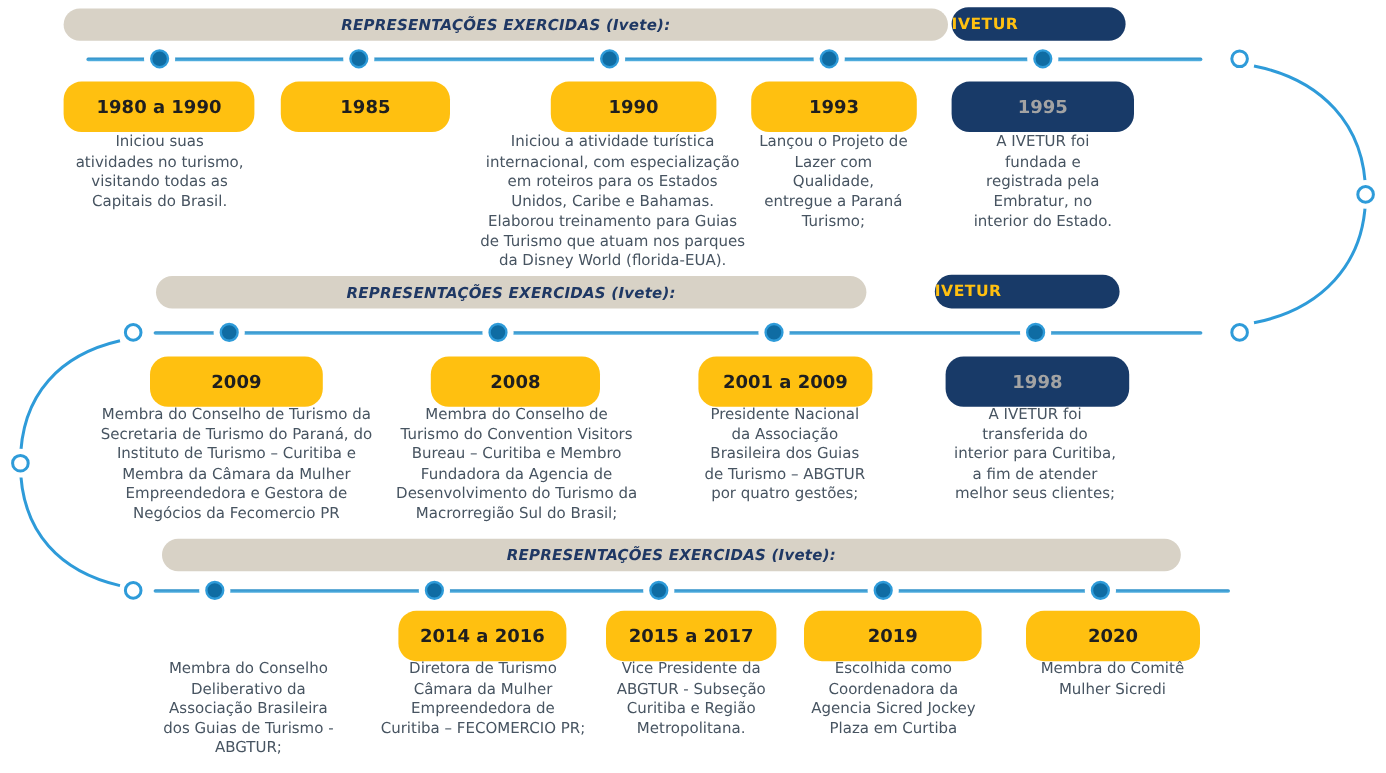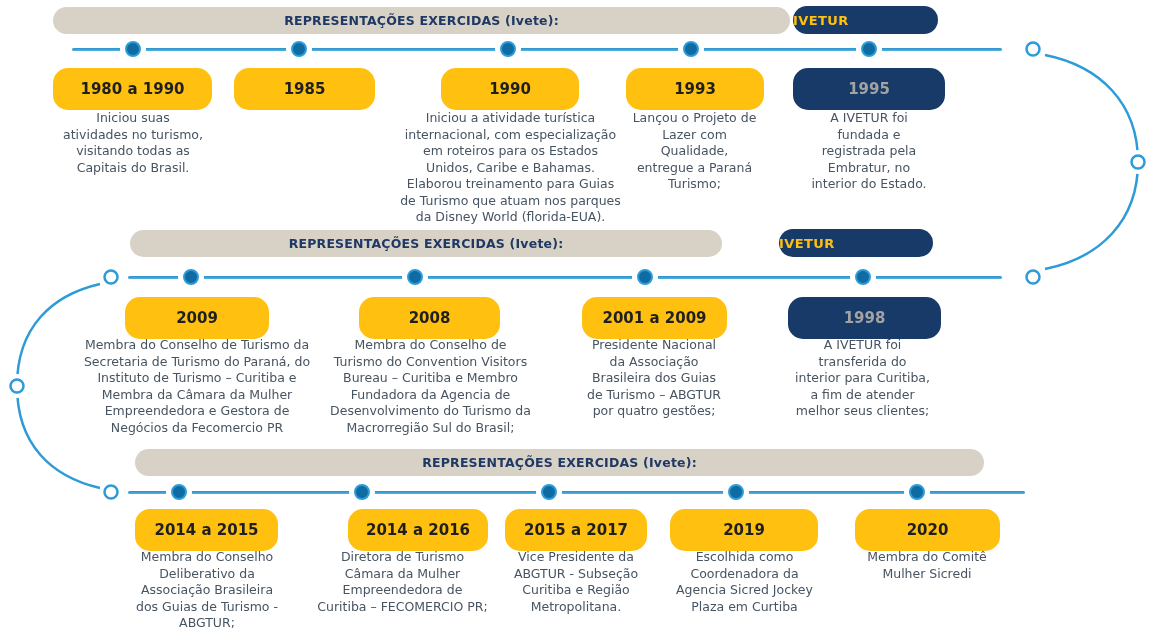--- a/index.html
+++ b/index.html
@@ -7,20 +7,21 @@
     position:relative;width:1155px;height:644px;background:#ffffff;overflow:hidden;
     font-family:"DejaVu Sans","Liberation Sans",sans-serif;
   }
   .abs{position:absolute;}
   
   .hdr-pill{
     background:#D8D2C6;border-radius:14px;height:27px;
     display:flex;align-items:center;justify-content:center;
     color:#1F3864;font-weight:bold;font-size:12.5px;letter-spacing:.2px;
     z-index:4;
+    font-style:italic;
   }
   
   .badge{
     background:#183A68;border-radius:14px;height:28px;
     display:flex;align-items:center;justify-content:flex-start;
     color:#FFC010;font-weight:bold;font-size:13px;letter-spacing:.4px;
     z-index:4;
   }
   
   .tl-line{height:3px;background:linear-gradient(#2E8FC8,#55B2E2);z-index:1;border-radius:2px;}
@@ -62,21 +63,21 @@
   <div class="abs tl-dot" style="left:500px;top:41px;"></div>
   <div class="abs tl-dot" style="left:683px;top:41px;"></div>
   <div class="abs tl-dot" style="left:861px;top:41px;"></div>
 
   <div class="abs year-pill gold" style="left:53px;top:68px;width:159px;">
     <span>1980 a 1990</span>
   </div>
   <div class="abs year-pill gold" style="left:234px;top:68px;width:141px;">
     <span>1985</span>
   </div>
-  <div class="abs year-pill gold" style="left:441px;top:68px;width:138px;">
+  <div class="abs year-pill gold" style="left:459px;top:68px;width:138px;">
     <span>1990</span>
   </div>
   <div class="abs year-pill gold" style="left:626px;top:68px;width:138px;">
     <span>1993</span>
   </div>
   <div class="abs year-pill navy" style="left:793px;top:68px;width:152px;">
     <span>1995</span>
   </div>
 
   <div class="abs mtext" style="left:53px;top:110px;width:160px;">Iniciou suas
@@ -154,24 +155,21 @@
     <span>REPRESENTAÇÕES EXERCIDAS (Ivete):</span>
   </div>
 
   <div class="abs tl-line" style="left:128px;top:491px;width:897px;"></div>
   <div class="abs tl-dot" style="left:171px;top:484px;"></div>
   <div class="abs tl-dot" style="left:354px;top:484px;"></div>
   <div class="abs tl-dot" style="left:541px;top:484px;"></div>
   <div class="abs tl-dot" style="left:728px;top:484px;"></div>
   <div class="abs tl-dot" style="left:909px;top:484px;"></div>
 
-  <div class="abs year-pill gold" style="left:135px;top:509px;width:143px;">
-    <span>2014 a 2015</span>
-  </div>
-  <div class="abs year-pill gold" style="left:348px;top:509px;width:140px;">
+  <div class="abs year-pill gold" style="left:332px;top:509px;width:140px;">
     <span>2014 a 2016</span>
   </div>
   <div class="abs year-pill gold" style="left:505px;top:509px;width:142px;">
     <span>2015 a 2017</span>
   </div>
   <div class="abs year-pill gold" style="left:670px;top:509px;width:148px;">
     <span>2019</span>
   </div>
   <div class="abs year-pill gold" style="left:855px;top:509px;width:145px;">
     <span>2020</span>

